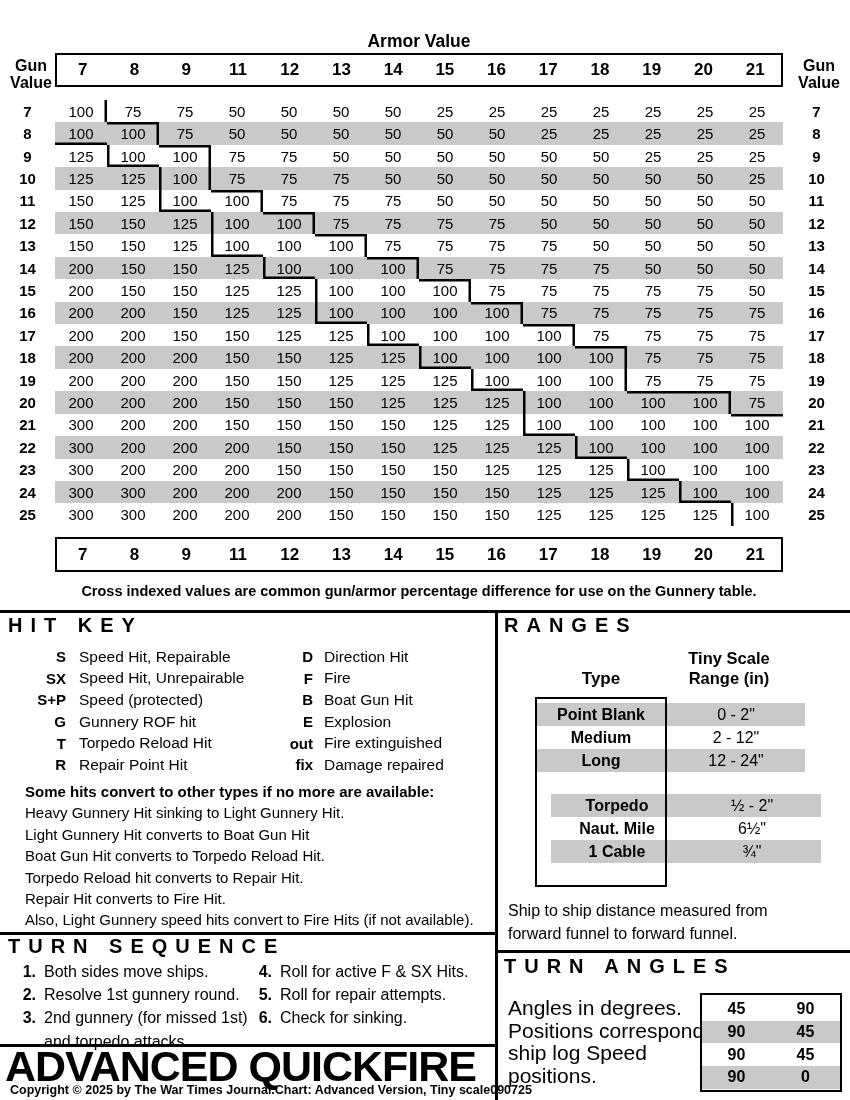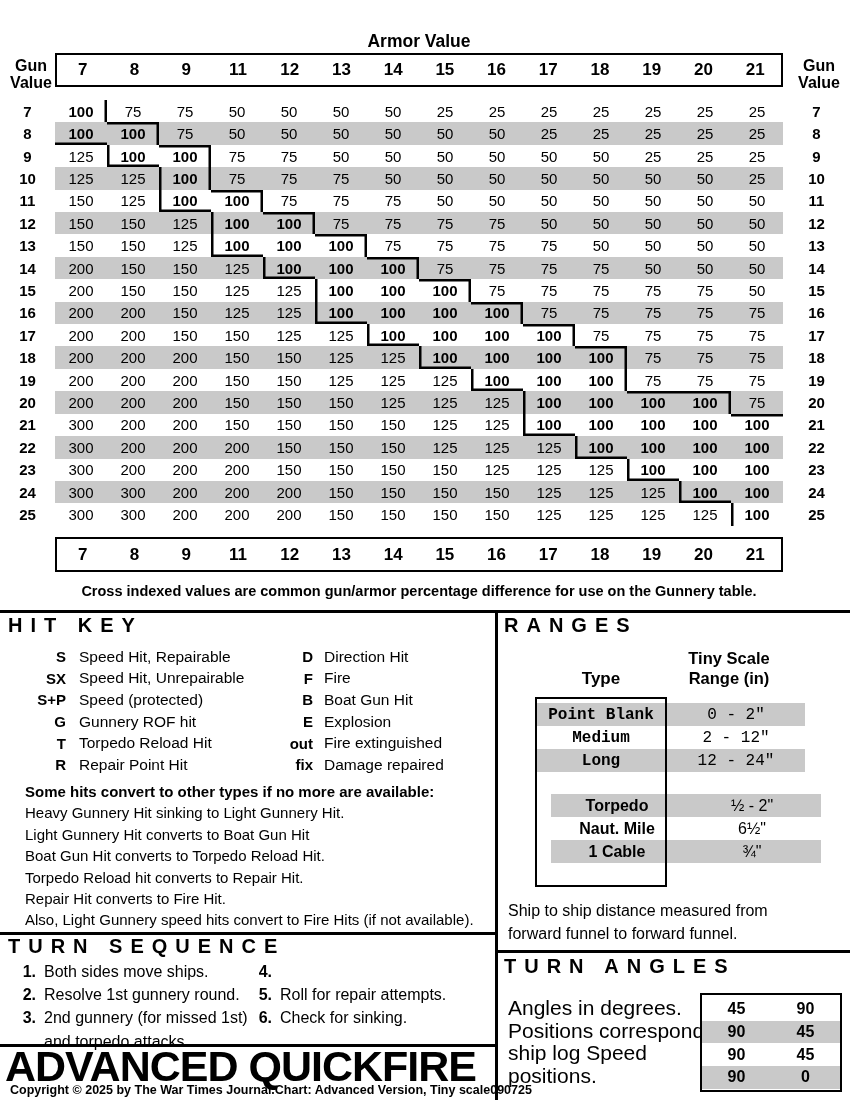--- a/index.html
+++ b/index.html
@@ -14,21 +14,21 @@
   .gun-side-label.right{left:790px;width:58px;}
   .num-frame{left:55px;width:728px;border:2.5px solid #000;box-sizing:border-box;
              display:grid;grid-template-columns:repeat(14,1fr);}
   .num-frame.header{top:53px;height:34px;}
   .num-frame.footer{top:537px;height:35px;}
   .num-frame .hcell{display:flex;align-items:center;justify-content:center;font-weight:bold;font-size:17px;}
   .body-grid{left:0;top:100px;display:grid;grid-template-columns:55px repeat(14,52px) 67px;
              grid-auto-rows:22.42px;}
   .g-label{display:flex;align-items:center;justify-content:center;font-weight:bold;font-size:15px;}
   .g-cell{display:flex;align-items:center;justify-content:center;font-size:15px;}
-  .g-cell.hit{font-weight:bold;}
+  .g-cell.hit{font-weight:normal;}
   .shaded{background:#c9c9c9;}
   .table-note{left:55px;top:583px;width:728px;text-align:center;font-weight:bold;font-size:14.5px;}
   .section-heading{font-size:20px;font-weight:bold;letter-spacing:8px;white-space:nowrap;}
   .hk-group{display:flex;flex-direction:column;}
   .hk-row{height:21.6px;display:flex;align-items:center;}
   .hk-key{display:inline-block;text-align:right;font-weight:bold;font-size:15px;}
   .hk-desc{font-size:15.5px;}
   .conv{font-size:15px;line-height:21.4px;}
   .conv .conv-title{font-weight:bold;}
   .seq-item{display:flex;line-height:23.2px;font-size:16px;}
@@ -497,20 +497,23 @@
         <div class="seq-num">3.</div>
         <div class="seq-text">
           <div>2nd gunnery (for missed 1st)</div>
           <div>and torpedo attacks.</div>
         </div>
       </div>
     </div>
   <div class="abs" id="seqRight" style="left:250px;top:960px;">
       <div class="seq-item">
         <div class="seq-num">4.</div>
+        <div class="seq-text">
+          <div>Roll for active F &amp; SX Hits.</div>
+        </div>
       </div>
       <div class="seq-item">
         <div class="seq-num">5.</div>
         <div class="seq-text">
           <div>Roll for repair attempts.</div>
         </div>
       </div>
       <div class="seq-item">
         <div class="seq-num">6.</div>
         <div class="seq-text">
@@ -518,21 +521,21 @@
         </div>
       </div>
     </div>
 
   <div class="abs section-heading" style="left:504px;top:614px;">RANGES</div>
   <div class="abs type-header">Type</div>
   <div class="abs range-header">
     <div>Tiny Scale</div>
     <div>Range (in)</div>
   </div>
-  <div class="abs range-group" id="rangeGroup1" style="top:703px;font-family:Liberation Mono, monospace;">
+  <div class="abs range-group" id="rangeGroup1" style="top:703px;">
       <div class="range-type shaded">Point Blank</div>
       <div class="range-val shaded">0 - 2"</div>
       <div class="range-type">Medium</div>
       <div class="range-val">2 - 12"</div>
       <div class="range-type shaded">Long</div>
       <div class="range-val shaded">12 - 24"</div>
     </div>
   <div class="abs range-group" id="rangeGroup2" style="top:794px;padding-left:16px;">
       <div class="range-type shaded">Torpedo</div>
       <div class="range-val shaded">½ - 2"</div>

